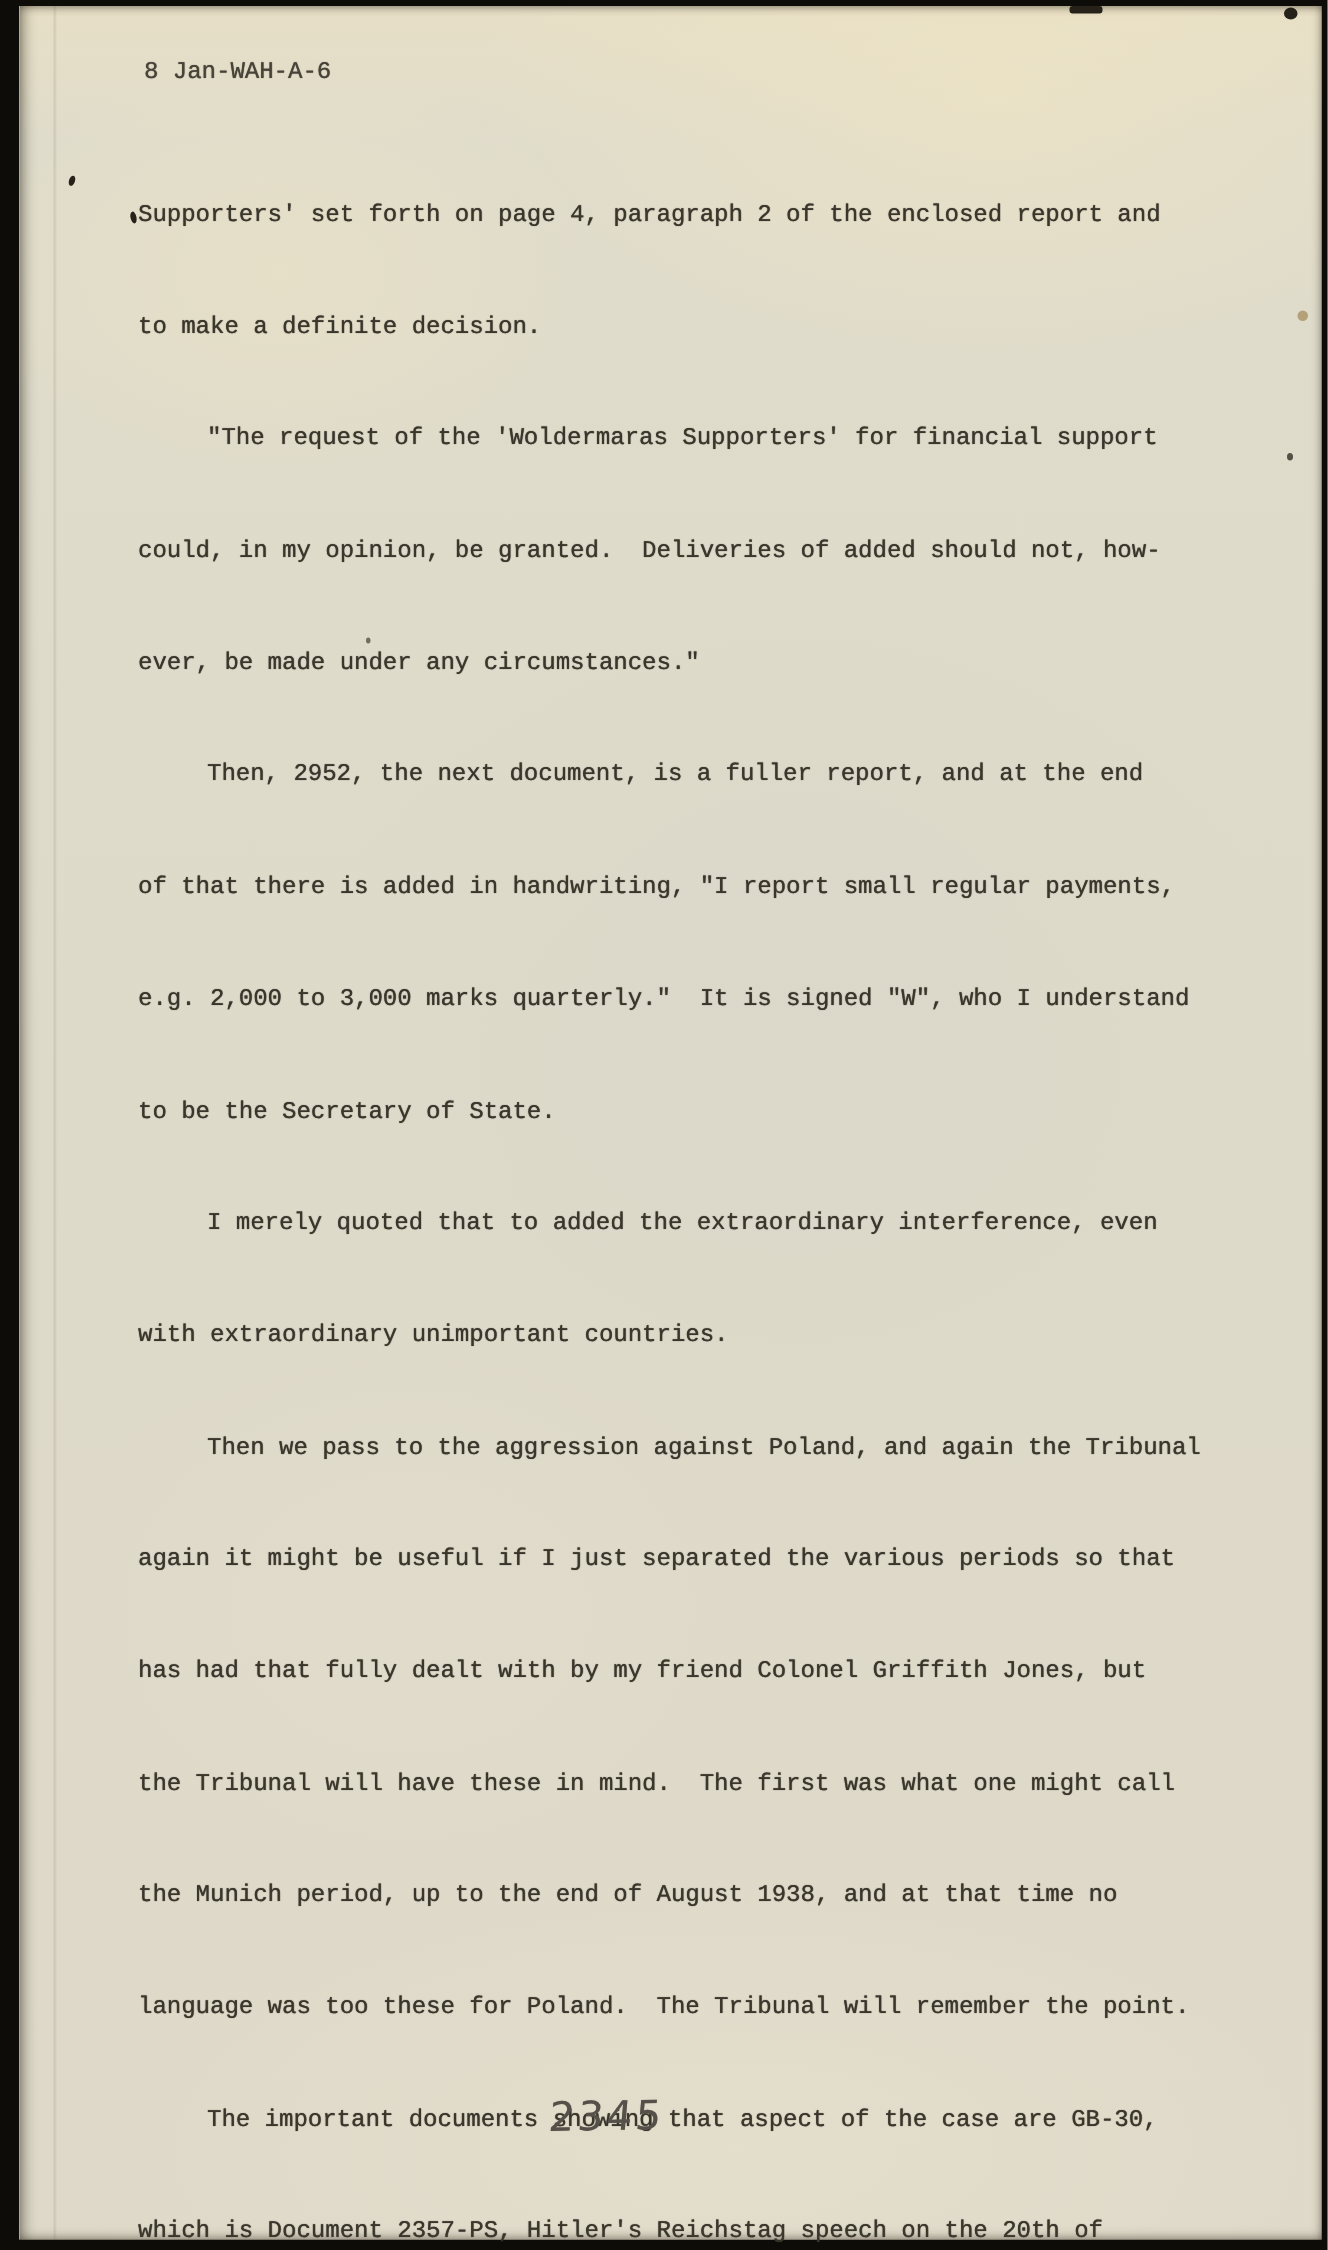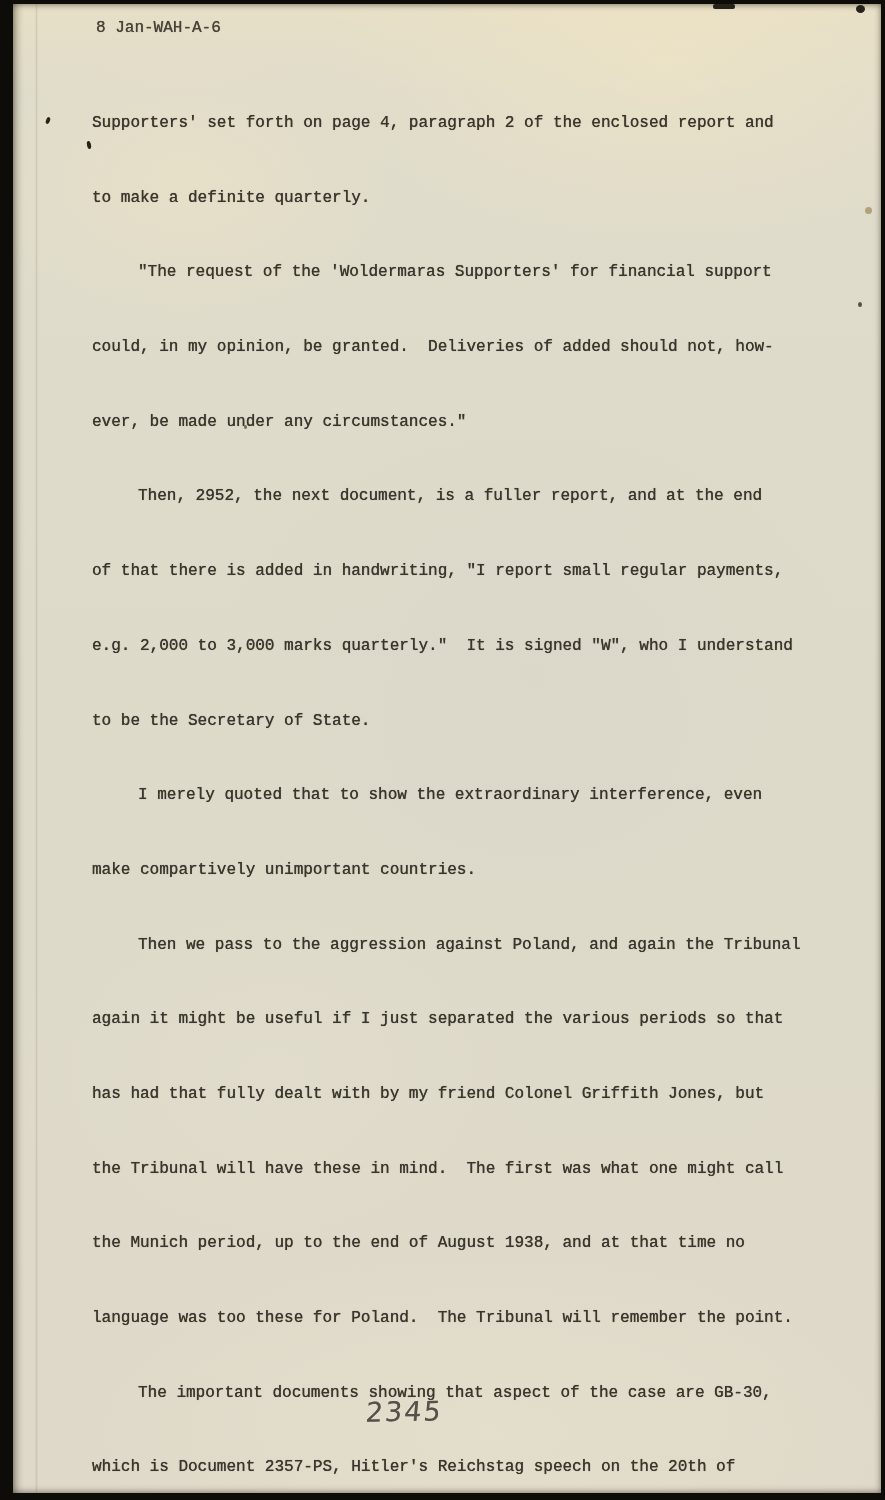--- a/index.html
+++ b/index.html
@@ -28,20 +28,21 @@
   
   .crease{
     position:absolute;left:22px;top:0;width:3px;height:100%;
     background:linear-gradient(90deg,rgba(120,110,85,0) 0,rgba(120,110,85,.18) 50%,rgba(120,110,85,0) 100%);
   }
   .typed{
     color:#3a362c;
     text-shadow:0 0 .7px rgba(58,54,44,.85), .3px 0 0 rgba(58,54,44,.35);
     white-space:pre;
     font-size:16px;
+    margin-top:20px;
   }
   .header-line{
     position:absolute;left:83px;top:14px;line-height:20px;
     opacity:.92;
   }
   .body-text{
     position:absolute;left:79px;top:64px;width:760px;
   }
   .tl{height:38.7px;line-height:38.7px;}
   .ind{padding-left:46px;}
@@ -64,30 +65,30 @@
 </head>
 <body>
 
 <div class="paper">
   <div class="crease"></div>
 
   <div class="typed header-line">8 Jan-WAH-A-6</div>
 
   <div class="body-text typed">
     <div class="tl">Supporters' set forth on page 4, paragraph 2 of the enclosed report and</div>
-    <div class="tl">to make a definite quarterly.</div>
+    <div class="tl">to make a definite decision.</div>
     <div class="tl ind">"The request of the 'Woldermaras Supporters' for financial support</div>
     <div class="tl">could, in my opinion, be granted.  Deliveries of added should not, how-</div>
     <div class="tl">ever, be made under any circumstances."</div>
     <div class="tl ind">Then, 2952, the next document, is a fuller report, and at the end</div>
     <div class="tl">of that there is added in handwriting, "I report small regular payments,</div>
     <div class="tl">e.g. 2,000 to 3,000 marks quarterly."  It is signed "W", who I understand</div>
     <div class="tl">to be the Secretary of State.</div>
-    <div class="tl ind">I merely quoted that to show the extraordinary interference, even</div>
-    <div class="tl">make compartively unimportant countries.</div>
+    <div class="tl ind">I merely quoted that to added the extraordinary interference, even</div>
+    <div class="tl">with extraordinary unimportant countries.</div>
     <div class="tl ind">Then we pass to the aggression against Poland, and again the Tribunal</div>
     <div class="tl">again it might be useful if I just separated the various periods so that</div>
     <div class="tl">has had that fully dealt with by my friend Colonel Griffith Jones, but</div>
     <div class="tl">the Tribunal will have these in mind.  The first was what one might call</div>
     <div class="tl">the Munich period, up to the end of August 1938, and at that time no</div>
     <div class="tl">language was too these for Poland.  The Tribunal will remember the point.</div>
     <div class="tl ind">The important documents showing that aspect of the case are GB-30,</div>
     <div class="tl">which is Document 2357-PS, Hitler's Reichstag speech on the 20th of</div>
     
     

